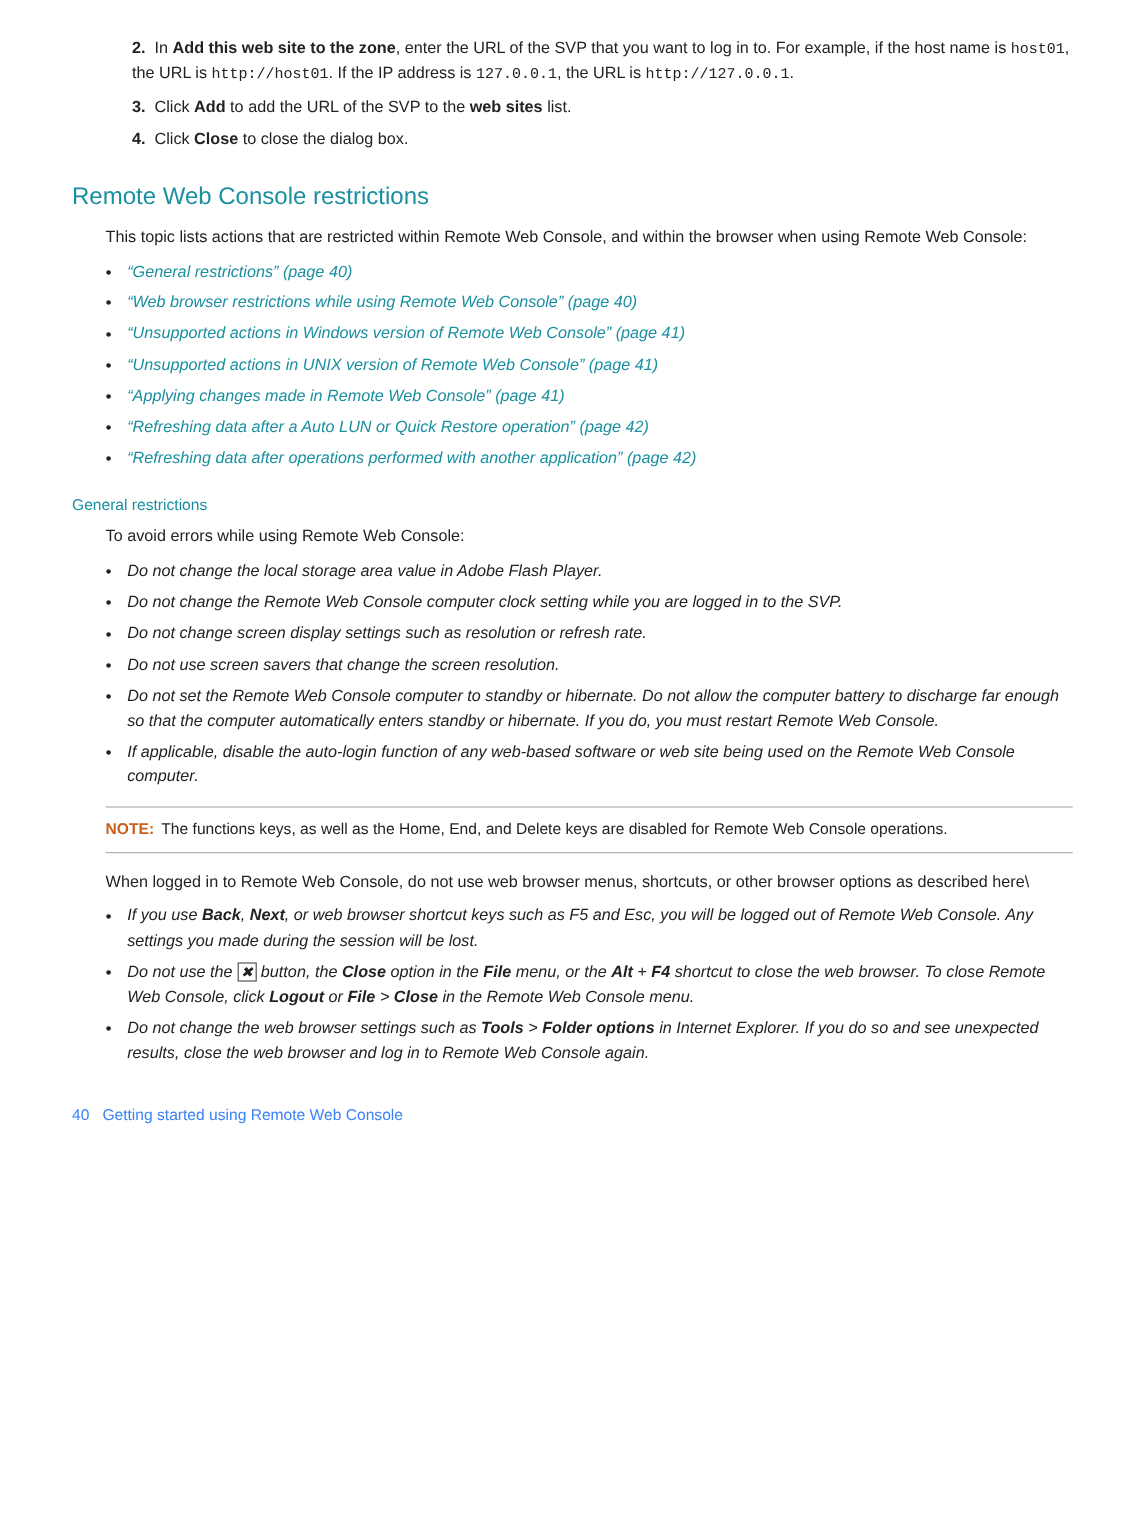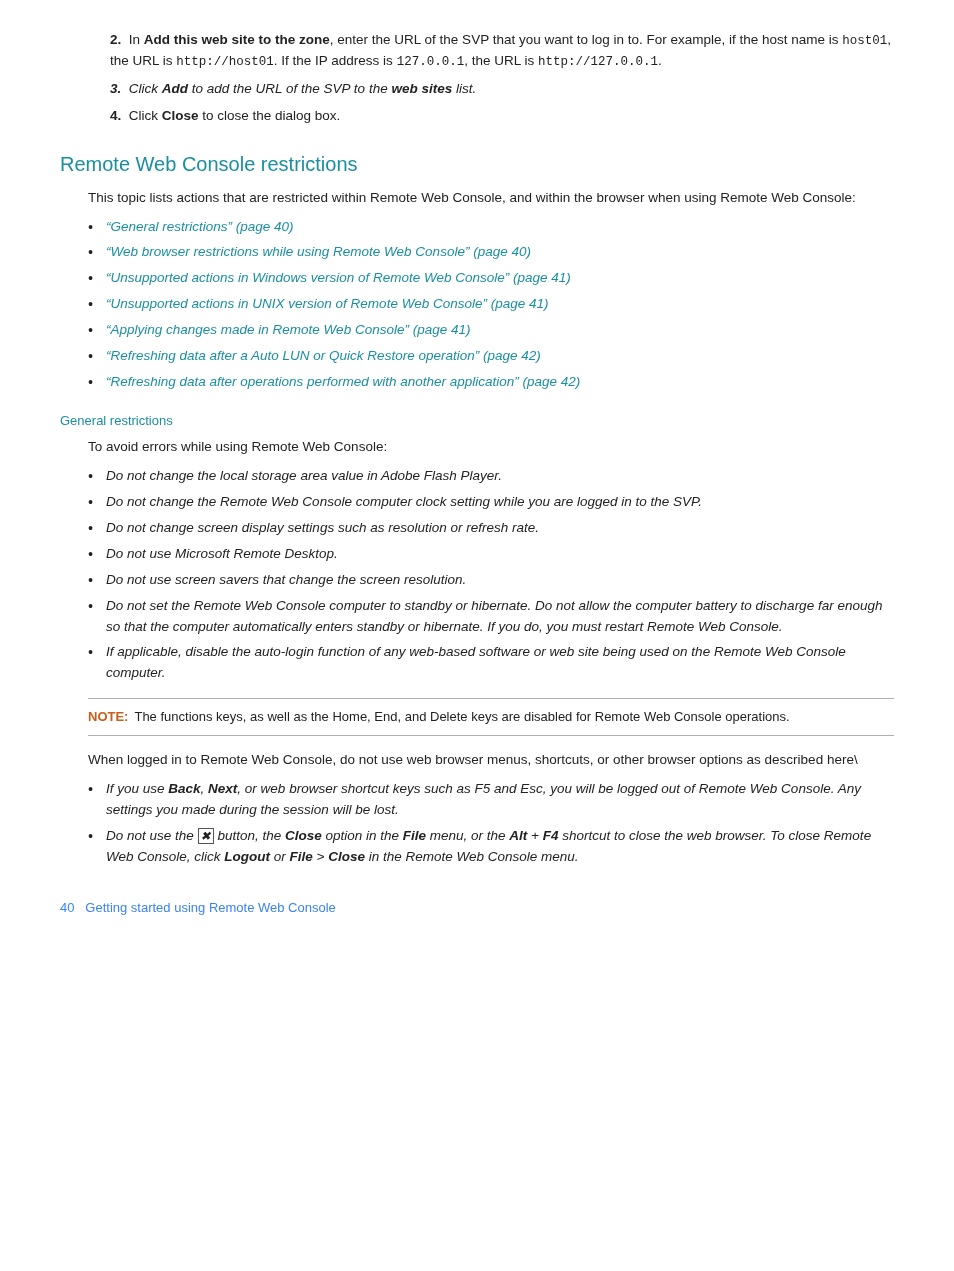--- a/index.html
+++ b/index.html
@@ -86,21 +86,21 @@
     }
   </style>
 </head>
 <body>
 
 <div>
   <ol class="numbered-list" style="list-style:none; padding-left:30px;">
     <li style="margin-bottom:6px;">
       <span><span class="bold">2.</span>&nbsp;&nbsp;In <span class="bold">Add this web site to the zone</span>, enter the URL of the SVP that you want to log in to. For example, if the host name is <span class="code">host01</span>, the URL is <span class="code">http://host01</span>. If the IP address is <span class="code">127.0.0.1</span>, the URL is <span class="code">http://127.0.0.1</span>.</span>
     </li>
-    <li style="margin-bottom:6px;font-style:italic;">
+    <li style="margin-bottom:6px;">
       <span><span class="bold">3.</span>&nbsp;&nbsp;Click <span class="bold">Add</span> to add the URL of the SVP to the <span class="bold">web sites</span> list.</span>
     </li>
     <li style="margin-bottom:6px;">
       <span><span class="bold">4.</span>&nbsp;&nbsp;Click <span class="bold">Close</span> to close the dialog box.</span>
     </li>
   </ol>
 </div>
 
 <div>
   <h2 class="section-heading">Remote Web Console restrictions</h2>
@@ -116,37 +116,39 @@
   </ul>
 </div>
 
 <div>
   <h3 class="sub-heading">General restrictions</h3>
   <p class="body-text indent">To avoid errors while using Remote Web Console:</p>
   <ul class="bullet-list indent">
     <li>Do not change the local storage area value in Adobe Flash Player.</li>
     <li>Do not change the Remote Web Console computer clock setting while you are logged in to the SVP.</li>
     <li>Do not change screen display settings such as resolution or refresh rate.</li>
-    <li>Do not use Microsoft Remote Desktop.</li>
     <li>Do not use screen savers that change the screen resolution.</li>
     <li>Do not set the Remote Web Console computer to standby or hibernate. Do not allow the computer battery to discharge far enough so that the computer automatically enters standby or hibernate. If you do, you must restart Remote Web Console.</li>
     <li>If applicable, disable the auto-login function of any web-based software or web site being used on the Remote Web Console computer.</li>
   </ul>
   <div class="note-box indent">
     <span class="note-label">NOTE:</span><span>The functions keys, as well as the Home, End, and Delete keys are disabled for Remote Web Console operations.</span>
   </div>
 </div>
 
 <div>
   <p class="body-text indent">When logged in to Remote Web Console, do not use web browser menus, shortcuts, or other browser options as described here\</p>
   <ul class="bullet-list indent">
     <li>
       If you use <span class="bold">Back</span>, <span class="bold">Next</span>, or web browser shortcut keys such as F5 and Esc, you will be logged out of Remote Web Console. Any settings you made during the session will be lost.
     </li>
     <li>
       Do not use the <span style="font-size:12px;border:1px solid #555;padding:0 2px;">✖</span> button, the <span class="bold">Close</span> option in the <span class="bold">File</span> menu, or the <span class="bold">Alt</span> + <span class="bold">F4</span> shortcut to close the web browser. To close Remote Web Console, click <span class="bold">Logout</span> or <span class="bold">File</span> &gt; <span class="bold">Close</span> in the Remote Web Console menu.
     </li>
+    <li>
+      Do not change the web browser settings such as <span class="bold">Tools</span> &gt; <span class="bold">Folder options</span> in Internet Explorer. If you do so and see unexpected results, close the web browser and log in to Remote Web Console again.
+    </li>
   </ul>
 </div>
 
 <div class="page-footer">
   <span>40</span>&nbsp;&nbsp;&nbsp;<span>Getting started using Remote Web Console</span>
 </div>
 
 </body></html>

